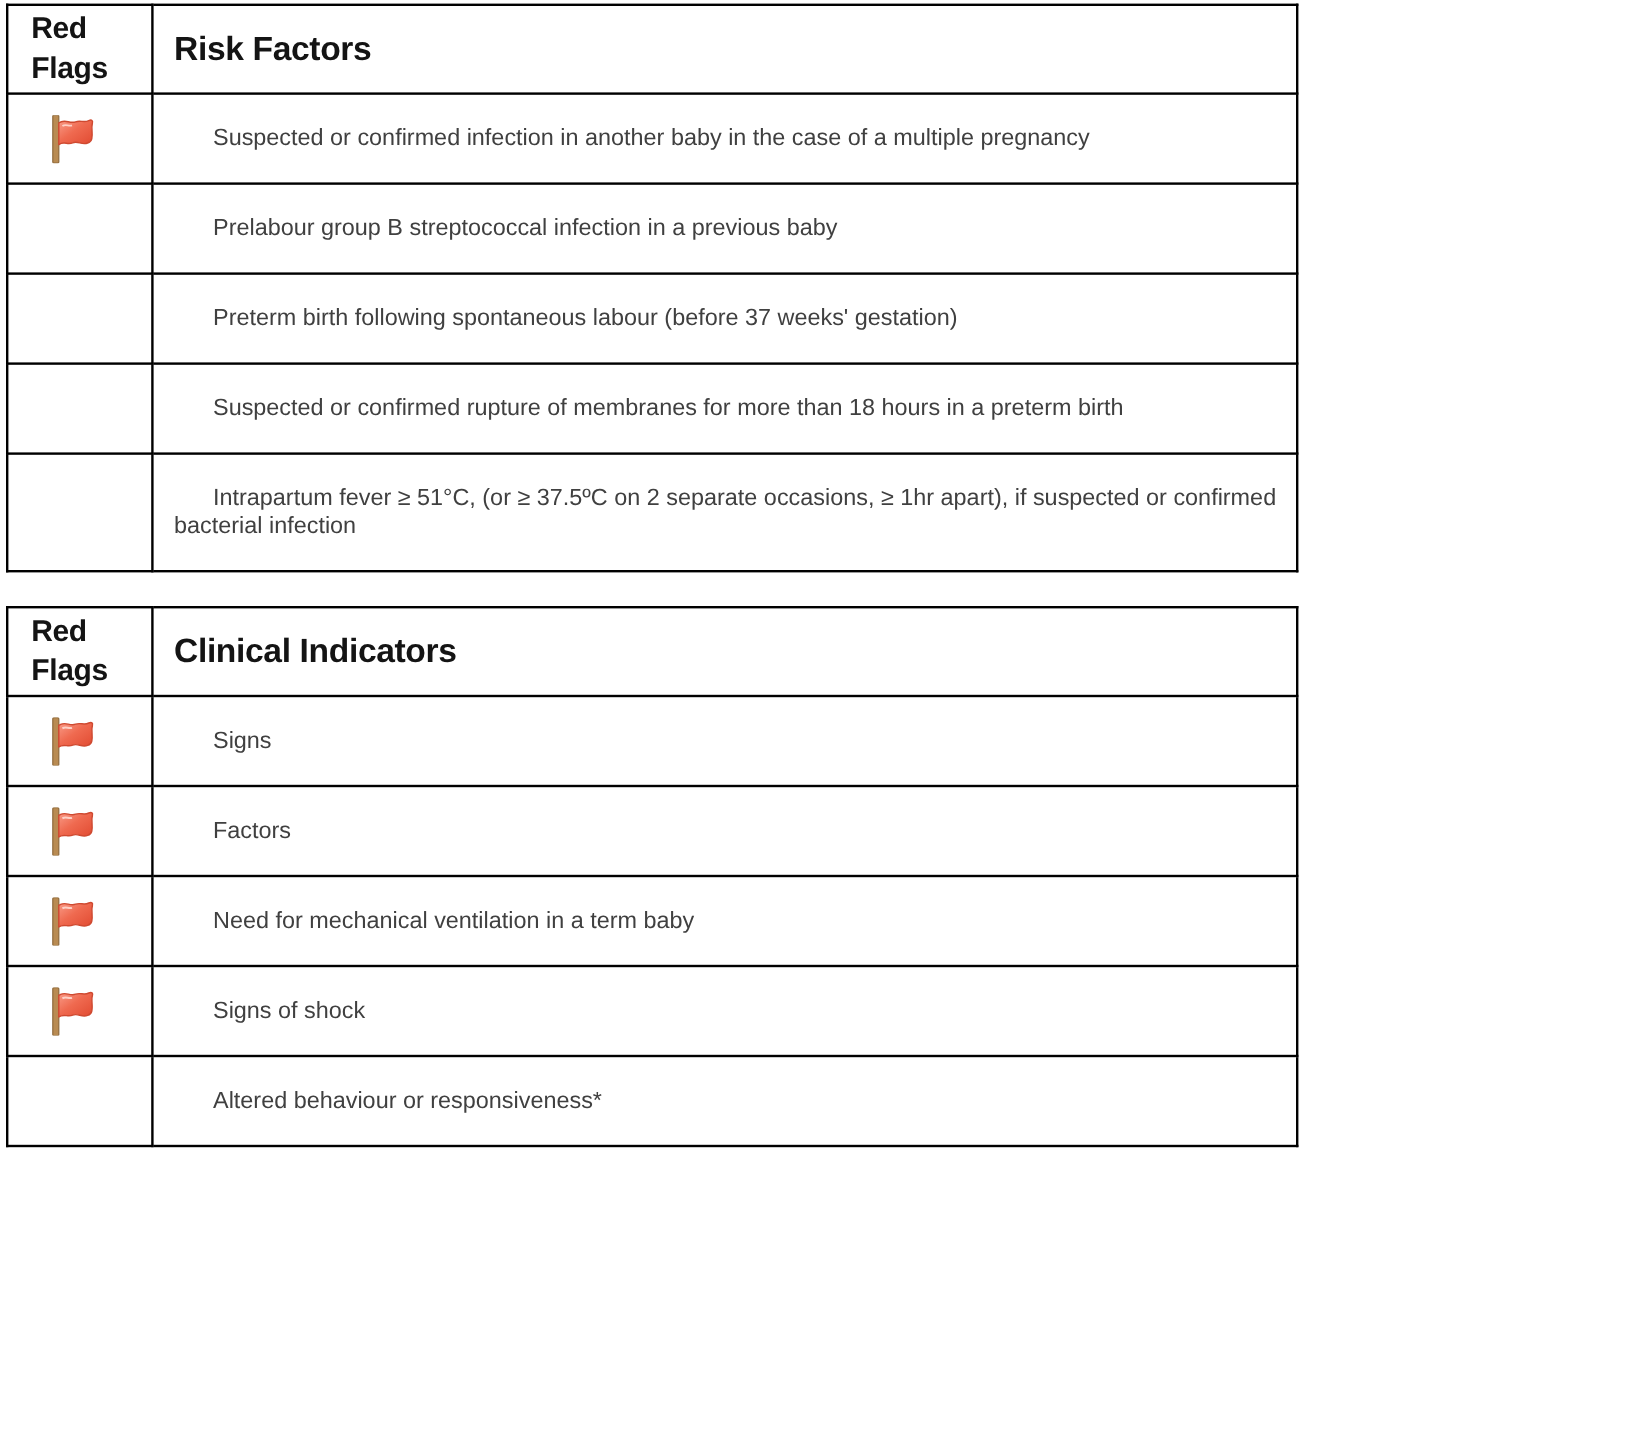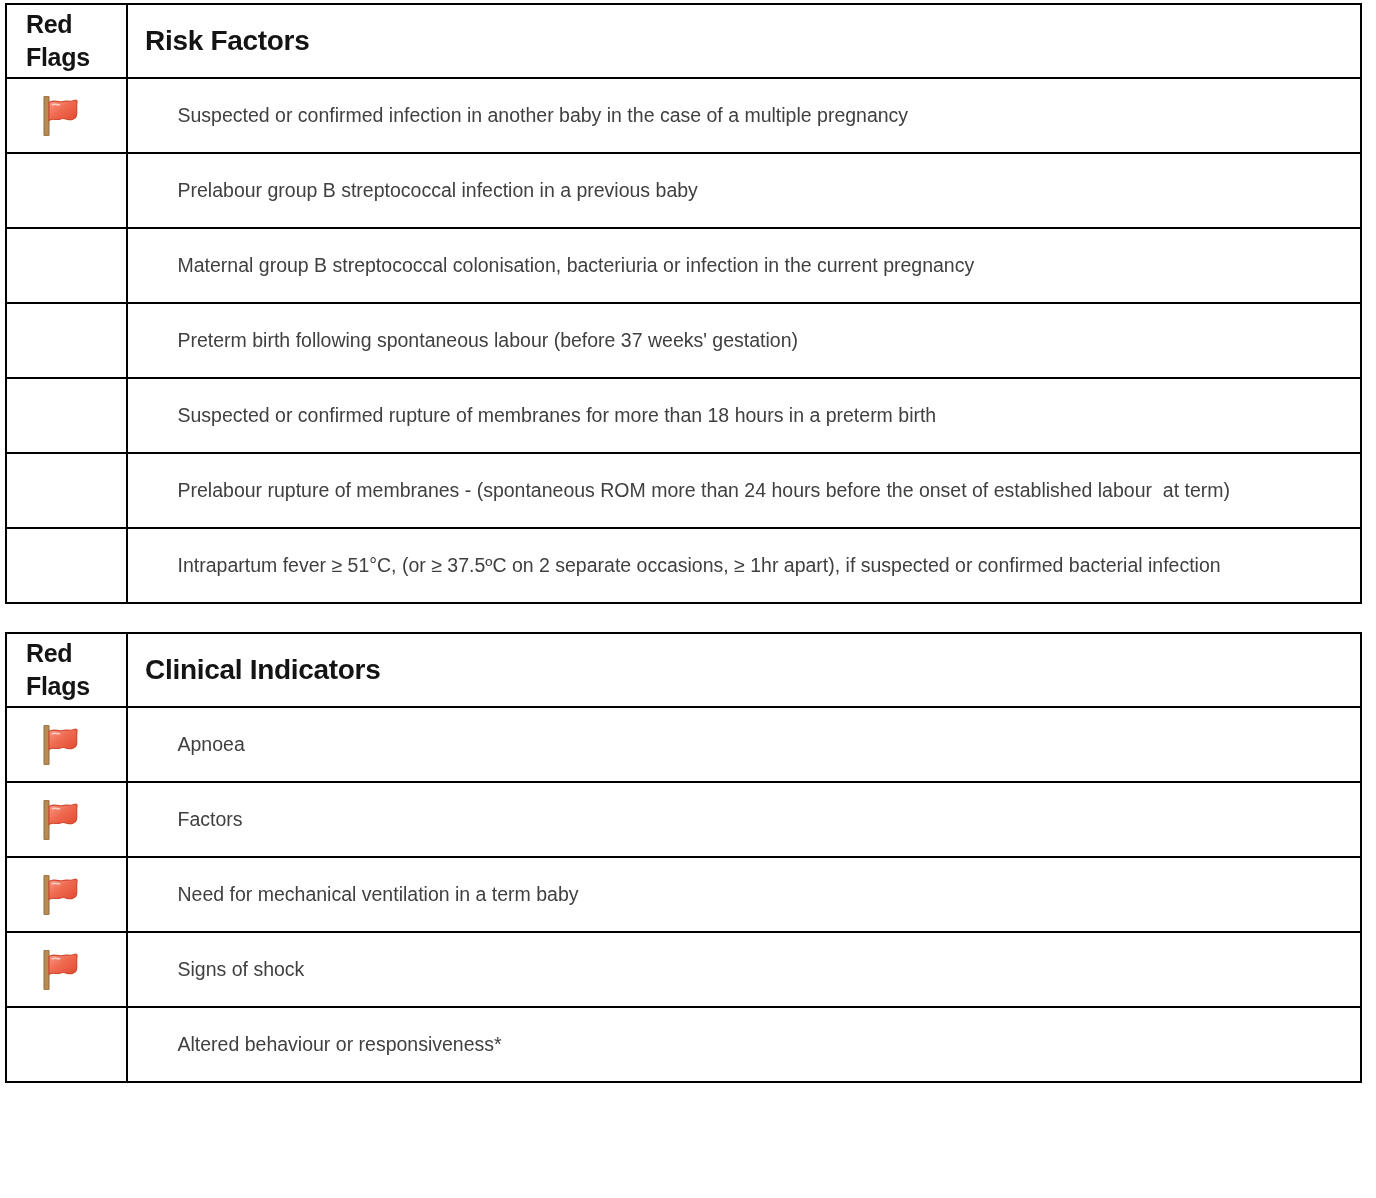--- a/index.html
+++ b/index.html
@@ -8,21 +8,21 @@
     background: #ffffff;
     width: 1376px;
     height: 1198px;
     font-family: "Liberation Sans", sans-serif;
   }
   .page {
     padding: 3px 0 0 5px;
   }
   table.flag-table {
     border-collapse: collapse;
-    width: 1357px;
+    width: 1077px;
     table-layout: fixed;
   }
   table.flag-table, table.flag-table th, table.flag-table td {
     border: 2px solid #000000;
   }
   col.flag-col  { width: 121px; }
   col.text-col  { width: auto; }
   thead tr { height: 74px; }
   th {
     text-align: left;
@@ -114,45 +114,29 @@
     </td>
     <td class="text-cell">
       <span>Prelabour group B streptococcal infection in a previous baby</span>
     </td>
   </tr>
         <tr>
     <td class="flag-cell">
       
     </td>
     <td class="text-cell">
-      <span>Maternal group B streptococcal colonisation, bacteriuria or infection in the current pregnancy</span>
-    </td>
-  </tr>
-        <tr>
-    <td class="flag-cell">
-      
-    </td>
-    <td class="text-cell">
       <span>Preterm birth following spontaneous labour (before 37 weeks' gestation)</span>
     </td>
   </tr>
         <tr>
     <td class="flag-cell">
       
     </td>
     <td class="text-cell">
       <span>Suspected or confirmed rupture of membranes for more than 18 hours in a preterm birth</span>
-    </td>
-  </tr>
-        <tr>
-    <td class="flag-cell">
-      
-    </td>
-    <td class="text-cell">
-      <span>Prelabour rupture of membranes - (spontaneous ROM more than 24 hours before the onset of established labour  at term)</span>
     </td>
   </tr>
         <tr>
     <td class="flag-cell">
       
     </td>
     <td class="text-cell">
       <span>Intrapartum fever ≥ 51°C, (or ≥ 37.5ºC on 2 separate occasions, ≥ 1hr apart), if suspected or confirmed bacterial infection</span>
     </td>
   </tr>
@@ -177,21 +161,21 @@
     <tbody>
         <tr>
     <td class="flag-cell">
       <svg class="flag-svg" viewBox="0 0 46 40">
         <rect x="7" y="0" width="5" height="40" rx="1" fill="#b98b52" stroke="#8f6a3b" stroke-width="1"></rect>
         <path d="M12 6.5 C17 2.5 21 7.5 26 5.5 C30 4 33 6.5 37 4.5 C39.5 3.4 40.5 4.6 40 6.5 C38.8 11 40.5 15 39.5 19.5 C39.2 21 38 22.5 36 23.2 C31 25.2 28 21 23.5 23 C19.5 24.8 16 21.5 12 24.5 Z" fill="url(#flagGrad)" stroke="#cf4a31" stroke-width="1.2" stroke-linejoin="round"></path>
         <path d="M15 9 C18 7 20 9.5 23 8.5" stroke="#ffd8cf" stroke-width="1.6" fill="none" opacity="0.9"></path>
       </svg>
     </td>
     <td class="text-cell">
-      <span>Apnoea</span>
+      <span>Signs</span>
     </td>
   </tr>
         <tr>
     <td class="flag-cell">
       <svg class="flag-svg" viewBox="0 0 46 40">
         <rect x="7" y="0" width="5" height="40" rx="1" fill="#b98b52" stroke="#8f6a3b" stroke-width="1"></rect>
         <path d="M12 6.5 C17 2.5 21 7.5 26 5.5 C30 4 33 6.5 37 4.5 C39.5 3.4 40.5 4.6 40 6.5 C38.8 11 40.5 15 39.5 19.5 C39.2 21 38 22.5 36 23.2 C31 25.2 28 21 23.5 23 C19.5 24.8 16 21.5 12 24.5 Z" fill="url(#flagGrad)" stroke="#cf4a31" stroke-width="1.2" stroke-linejoin="round"></path>
         <path d="M15 9 C18 7 20 9.5 23 8.5" stroke="#ffd8cf" stroke-width="1.6" fill="none" opacity="0.9"></path>
       </svg>
     </td>

